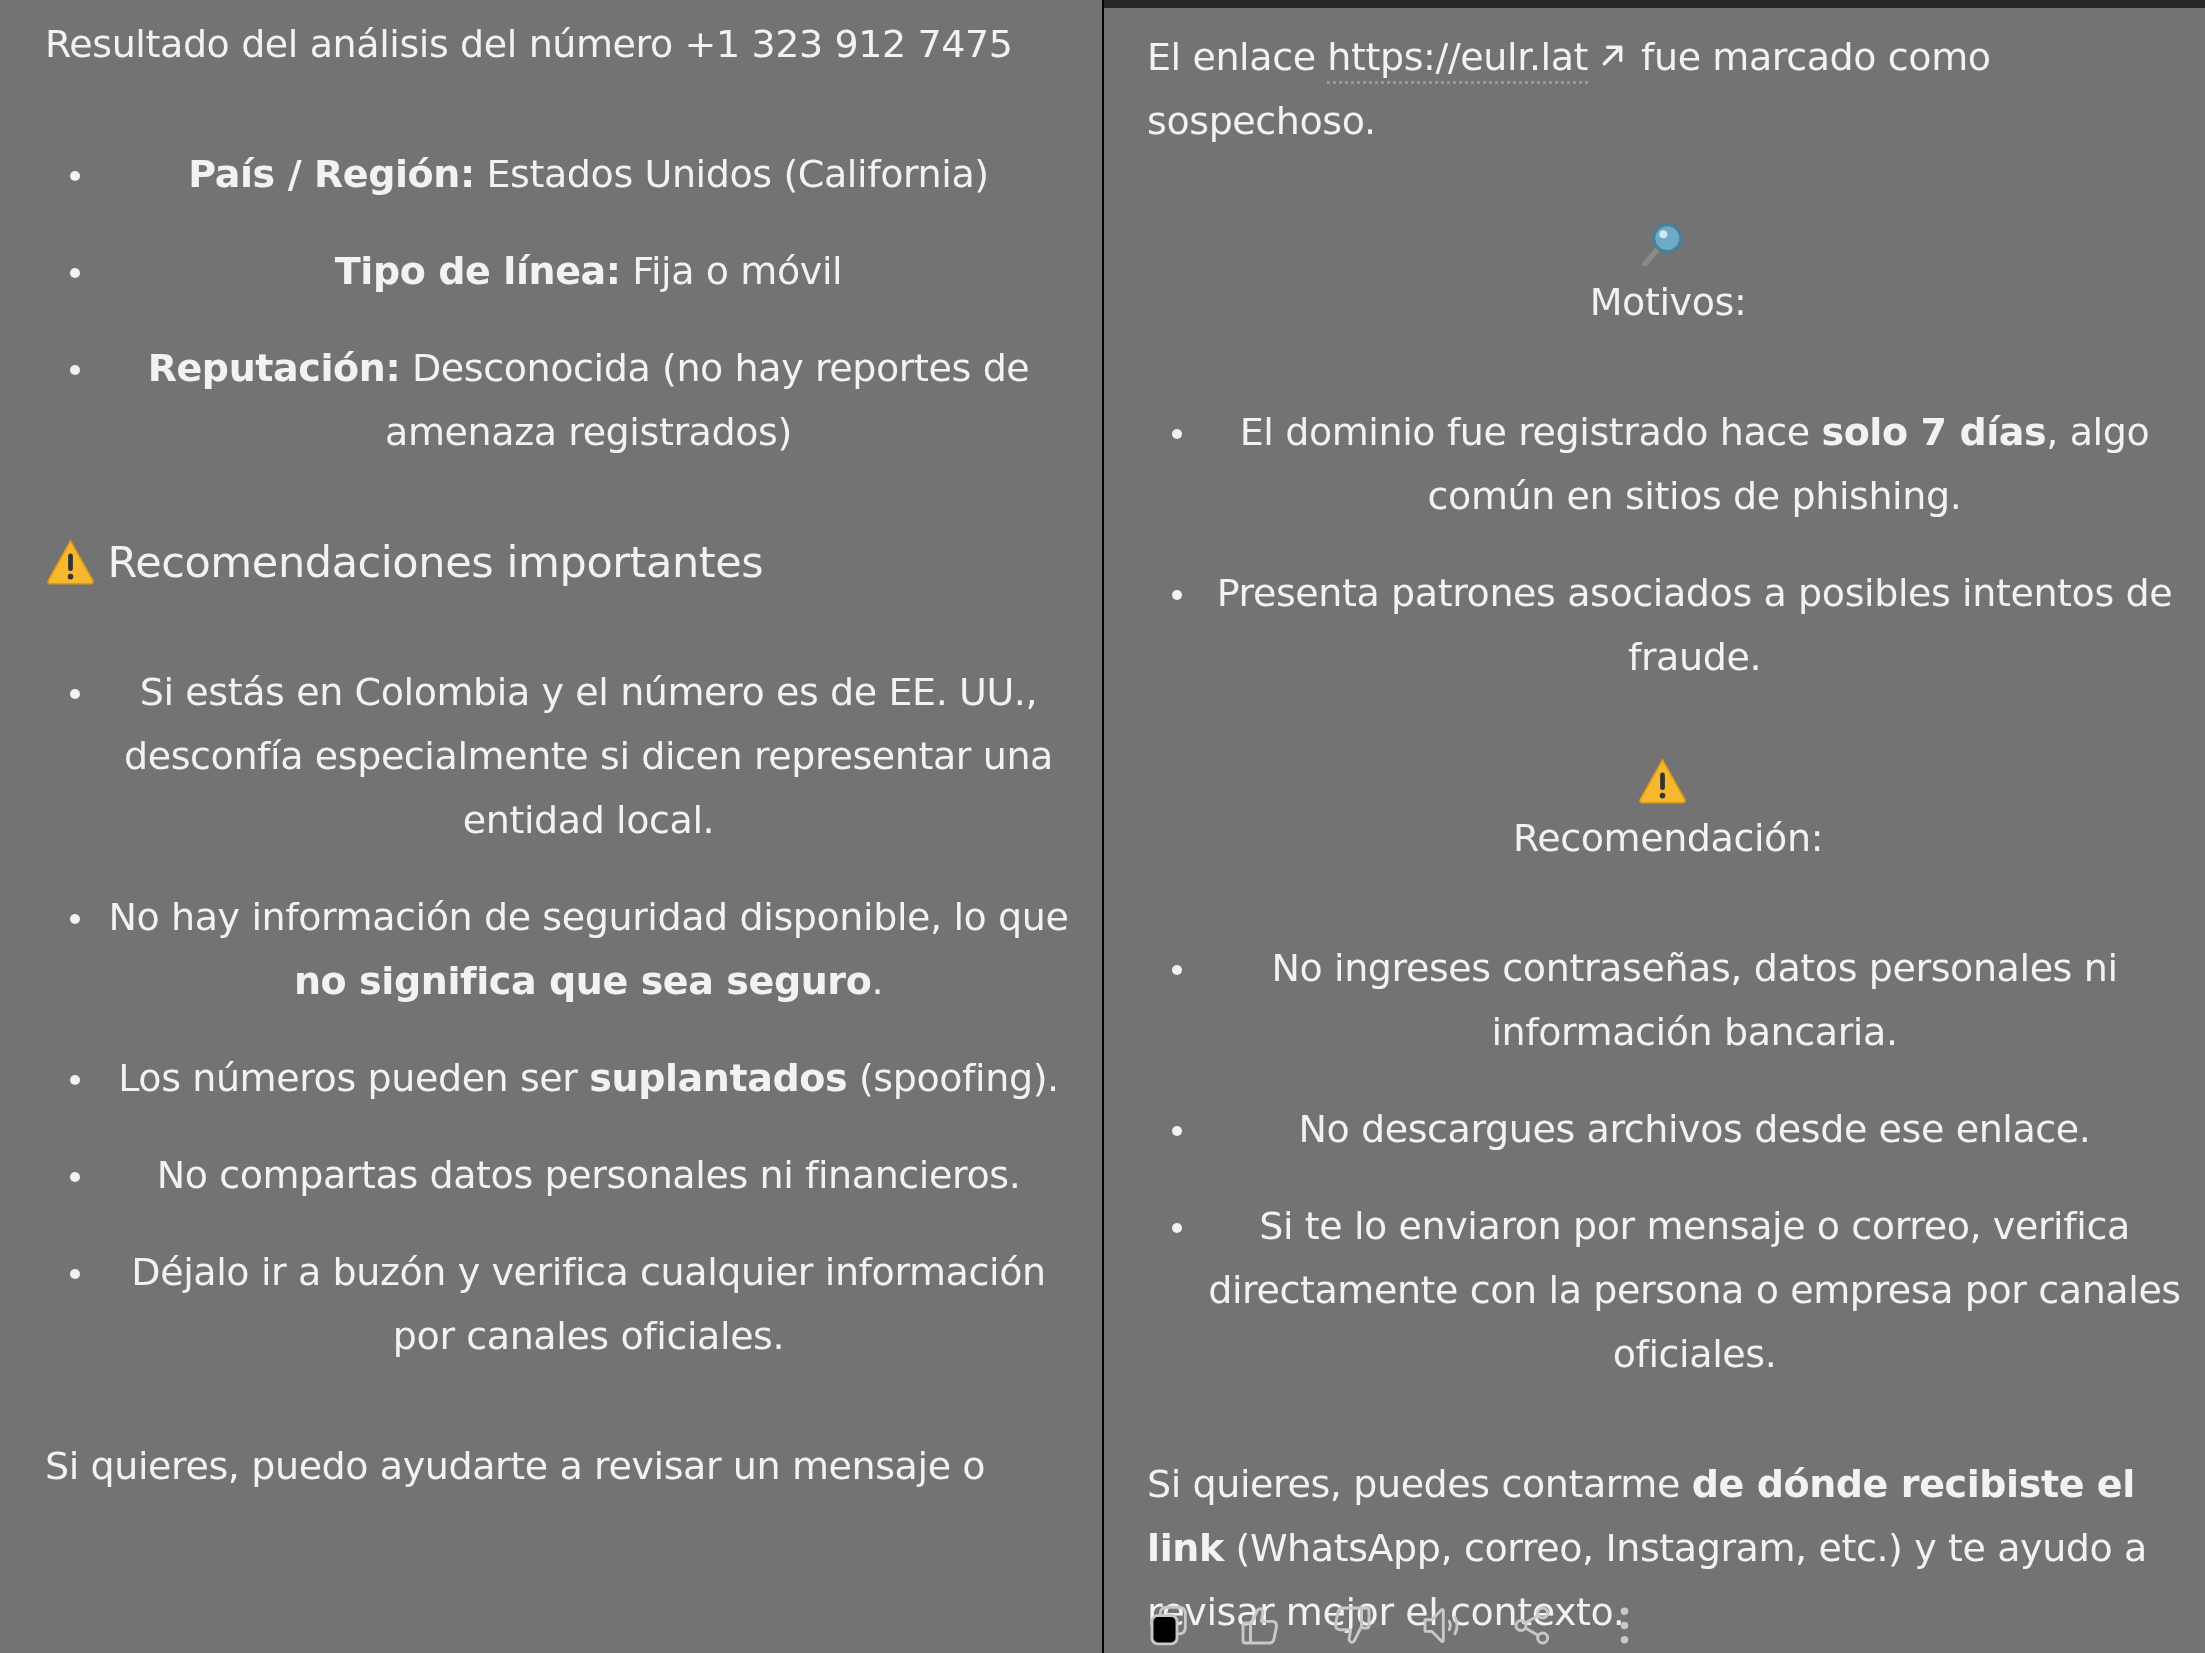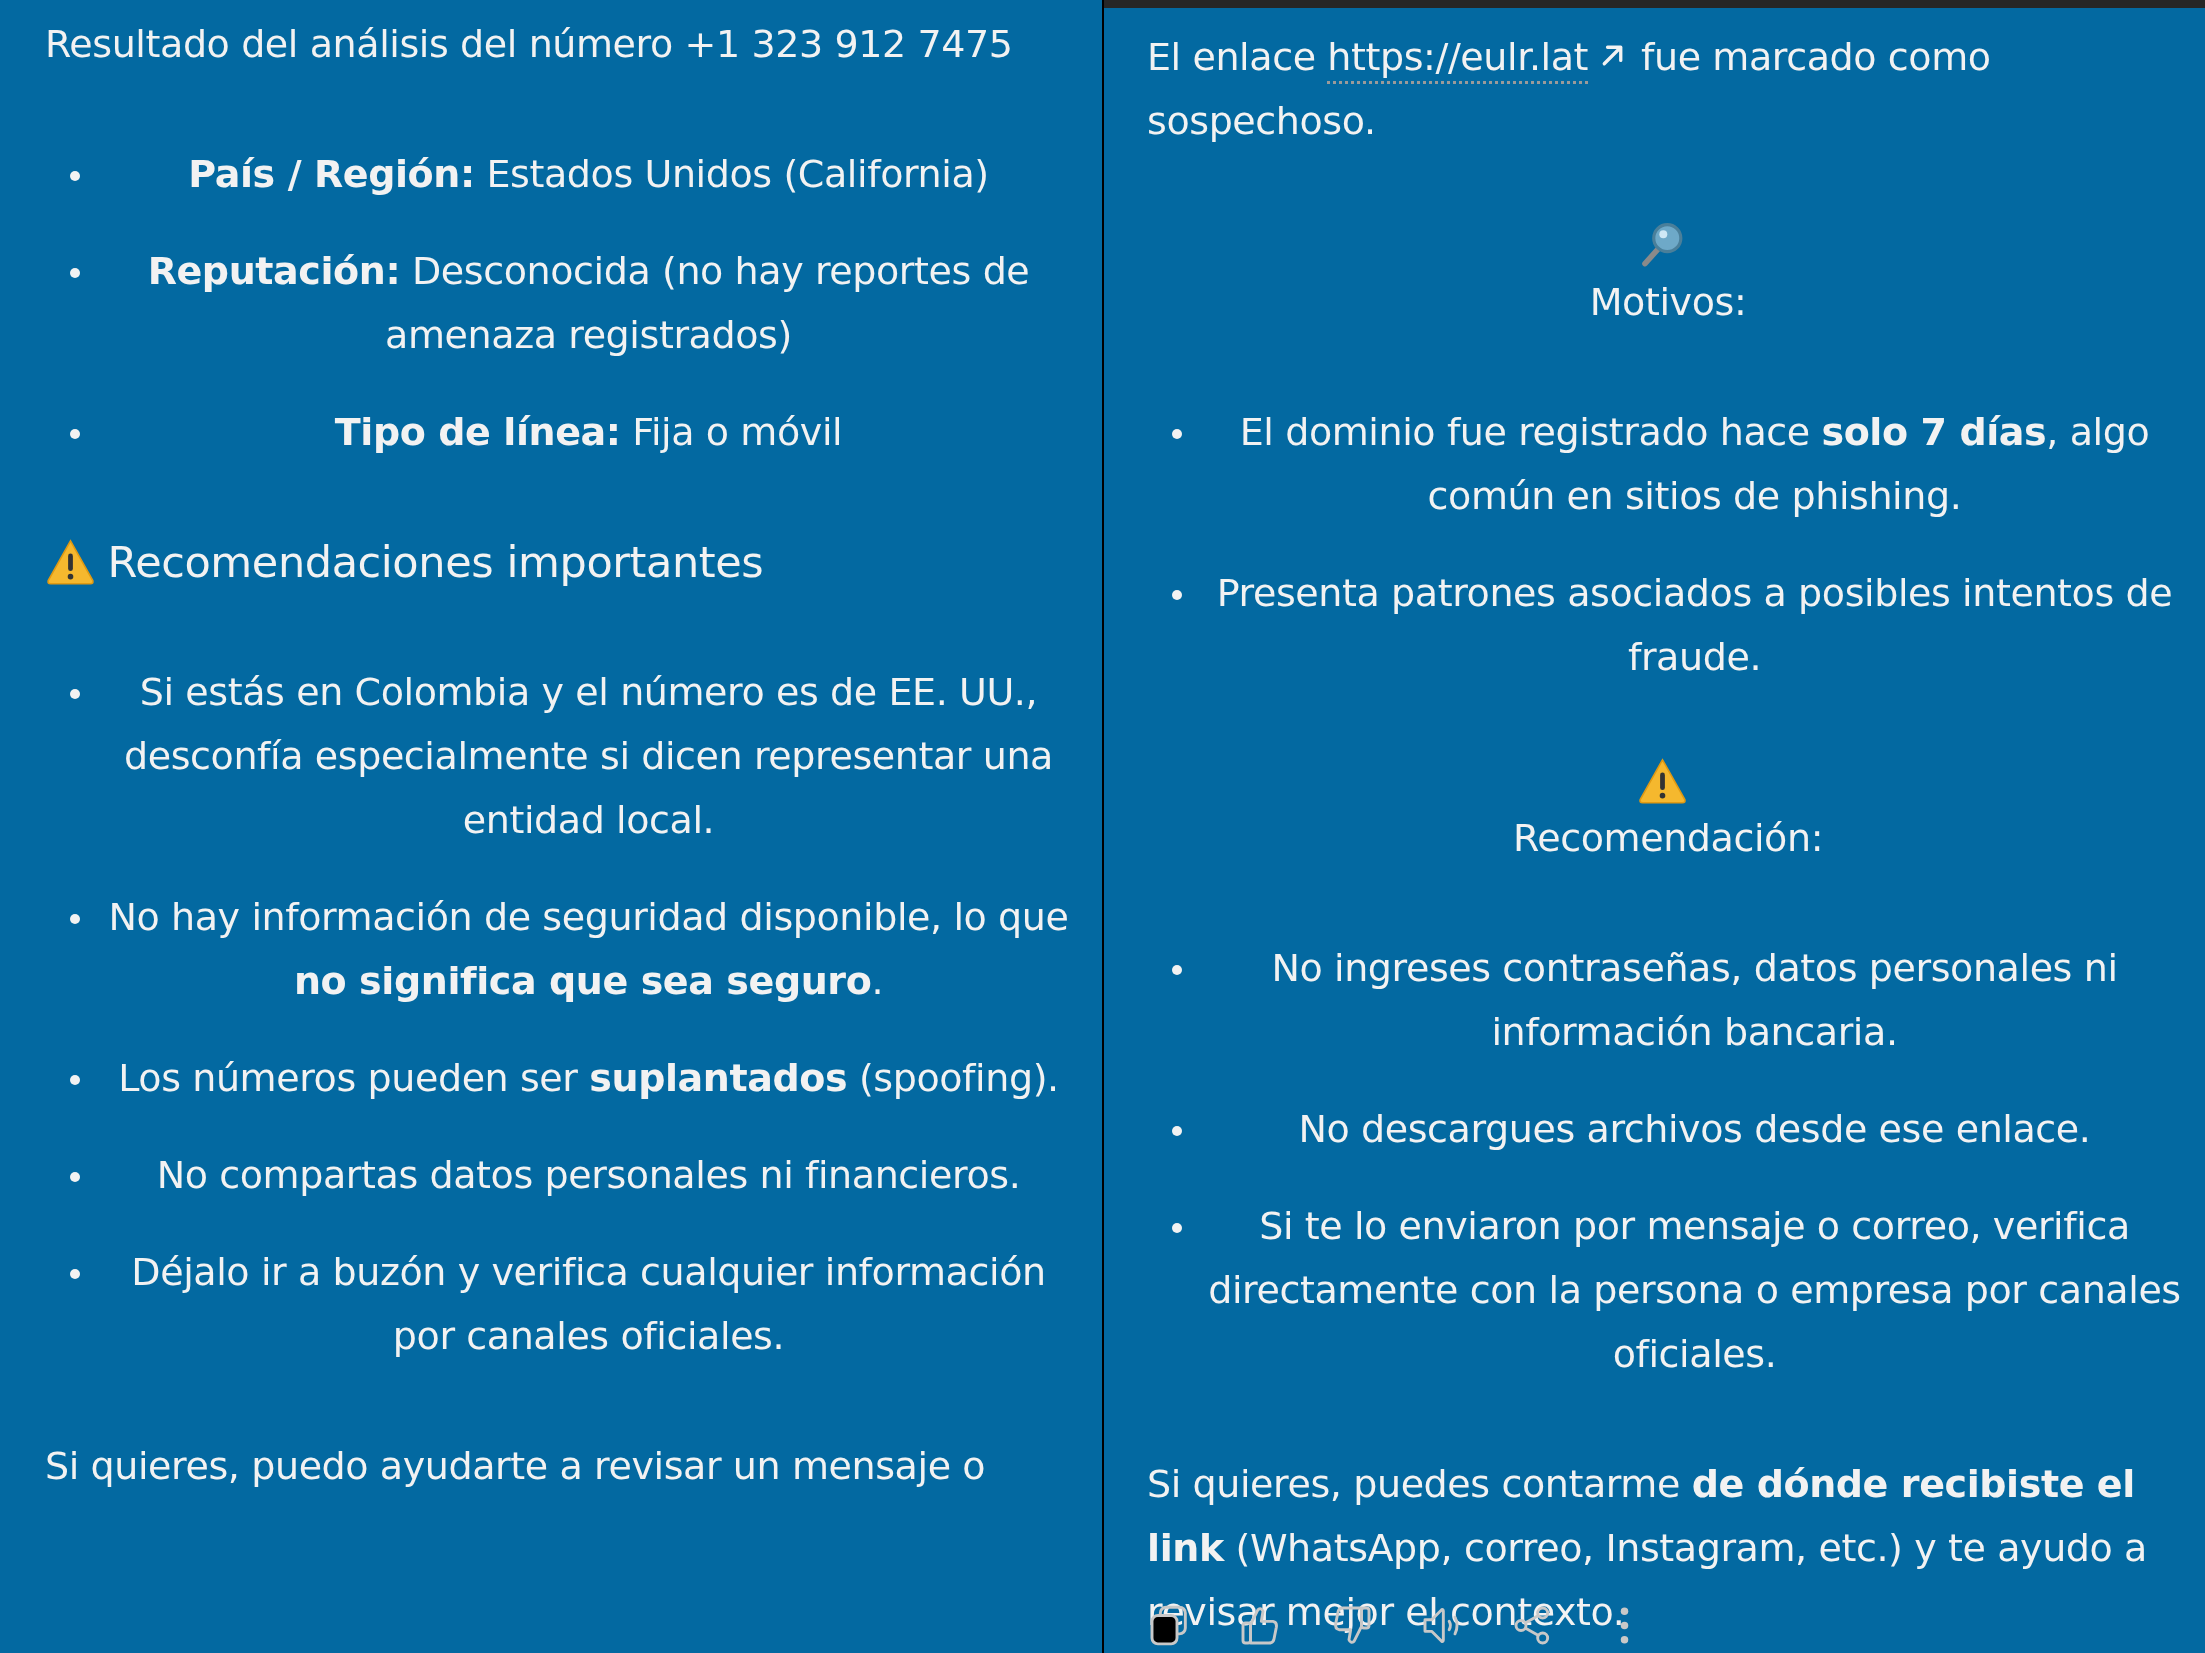--- a/index.html
+++ b/index.html
@@ -1,18 +1,18 @@
 <!DOCTYPE html>
 <html style="font-size:13.2px"><head>
 <meta charset="utf-8">
 <style>
   html, body { margin:0; padding:0; background:#000; }
   body { width:2205px; height:1654px; overflow:hidden; position:relative;
          font-family:"DejaVu Sans","Liberation Sans",sans-serif; color:#f2f2f2; }
-  .panel { position:absolute; top:0; height:1654px; background:#0369a1; overflow:hidden; }
+  .panel { position:absolute; top:0; height:1654px; background:#737373; overflow:hidden; }
   #left { left:0; width:1102px; }
   #right { left:1104px; width:1101px; }
   .topbar { position:absolute; left:0; top:0; width:100%; height:8.3px; background:#262626; }
   .content { position:absolute; font-size:38px; line-height:64px; letter-spacing:-0.4px; }
   #left .content { left:45px; top:11.6px; width:1034px; }
   #right .content { left:43px; top:25px; width:1042px; }
   p { margin:0; }
   .block { margin:0 0 66px 0; }
   ul { list-style:none; margin:0 0 66px 0; padding:0; }
   li { position:relative; padding-left:53px; margin-bottom:33px;text-align:center; }
@@ -30,22 +30,22 @@
 </style>
 </head>
 <body>
 
 <div class="panel" id="left">
   <div class="content">
     <p class="block">Resultado del análisis del número +1 323 912 7475</p>
 
     <ul>
       <li><span class="dot"></span><b>País / Región:</b><span> Estados Unidos (California)</span></li>
+      <li><span class="dot"></span><b>Tipo de línea:</b><span> Fija o móvil</span></li>
       <li><span class="dot"></span><b>Reputación:</b><span> Desconocida (no hay reportes de amenaza registrados)</span></li>
-      <li><span class="dot"></span><b>Tipo de línea:</b><span> Fija o móvil</span></li>
     </ul>
 
     <div class="heading">
       <svg class="emoji" viewBox="0 0 64 64">
           <path d="M32 6 L60 56 Q61 60 57 60 L7 60 Q3 60 4 56 Z" fill="#f5b82e" stroke="#e09a12" stroke-width="2"></path>
           <rect x="29" y="22" width="6" height="22" rx="3" fill="#333"></rect>
           <circle cx="32" cy="51" r="3.5" fill="#333"></circle>
         </svg>
       <span>Recomendaciones importantes</span>
     </div>

